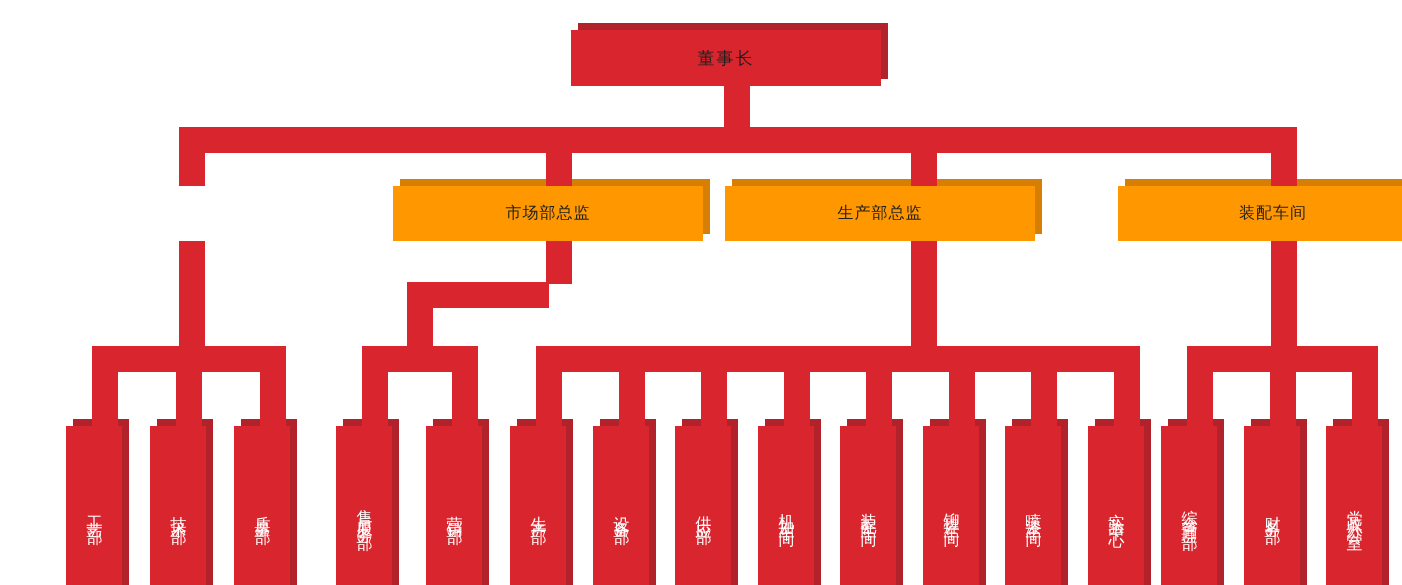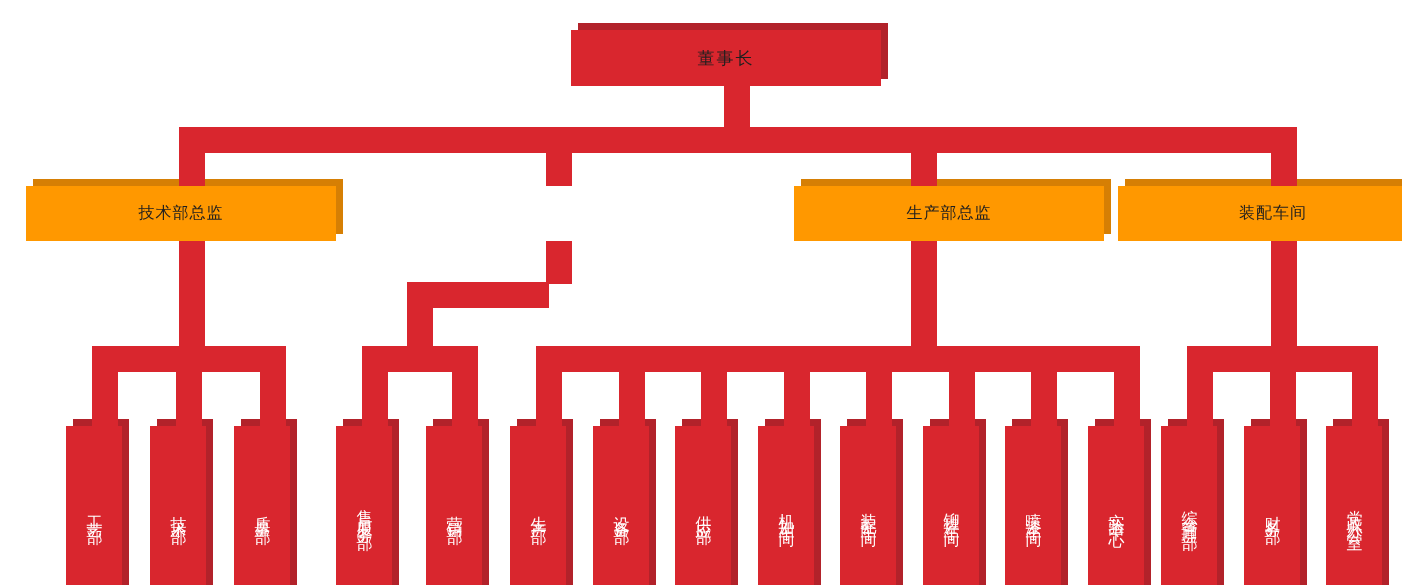--- a/index.html
+++ b/index.html
@@ -58,22 +58,22 @@
   <div class="line" style="left:1088px;top:320px;width:3px;height:80px"></div>
 
   <div class="line" style="left:1245px;top:215px;width:3px;height:107px"></div>
   <div class="line" style="left:1161px;top:320px;width:168px;height:3px"></div>
   <div class="line" style="left:1161px;top:320px;width:3px;height:80px"></div>
   <div class="line" style="left:1244px;top:320px;width:3px;height:80px"></div>
   <div class="line" style="left:1326px;top:320px;width:3px;height:80px"></div>
 
   <div class="node node-root">董事长</div>
 
-  <div class="node node-director" style="left:0px">技术部总监</div>
-  <div class="node node-director" style="left:768px">生产部总监</div>
+  <div class="node node-director" style="left:367px">市场部总监</div>
+  <div class="node node-director" style="left:699px">生产部总监</div>
   <div class="node node-director" style="left:1092px">装配车间</div>
 
   <div class="node node-dept" style="left:40px">工艺部</div>
   <div class="node node-dept" style="left:124px">技术部</div>
   <div class="node node-dept" style="left:208px">质量部</div>
 
   <div class="node node-dept" style="left:310px">售后服务部</div>
   <div class="node node-dept" style="left:400px">营销部</div>
 
   <div class="node node-dept" style="left:484px">生产部</div>

